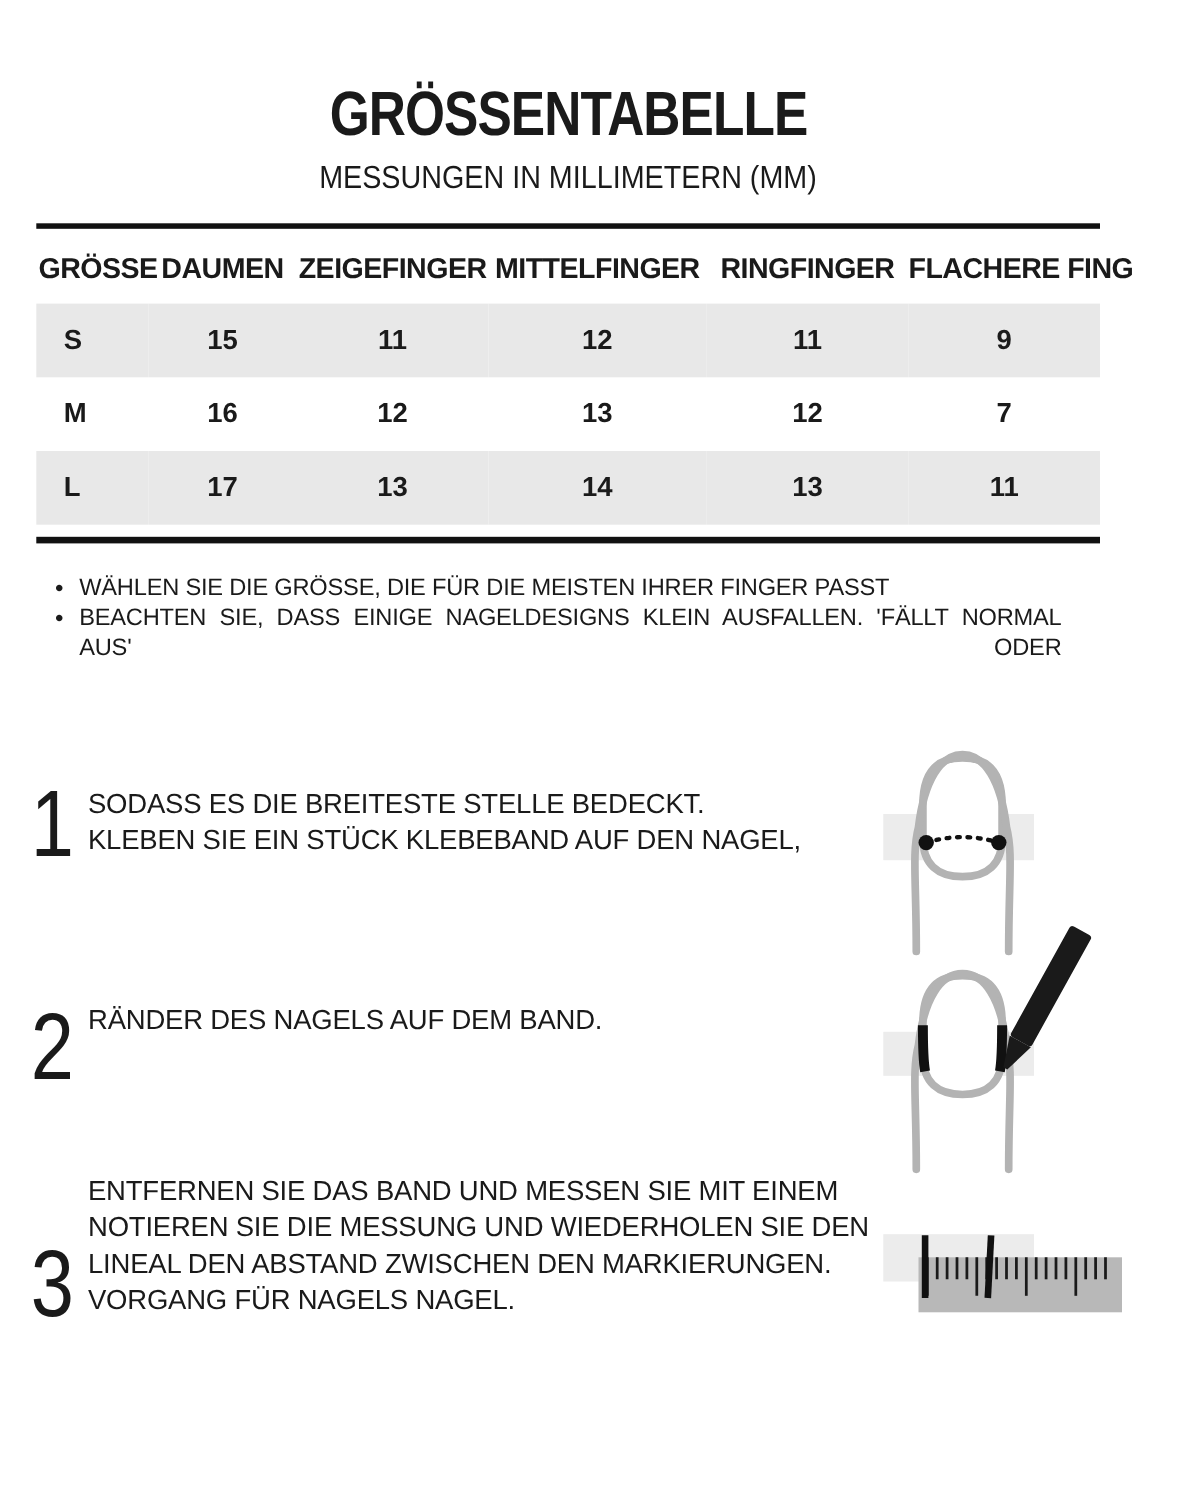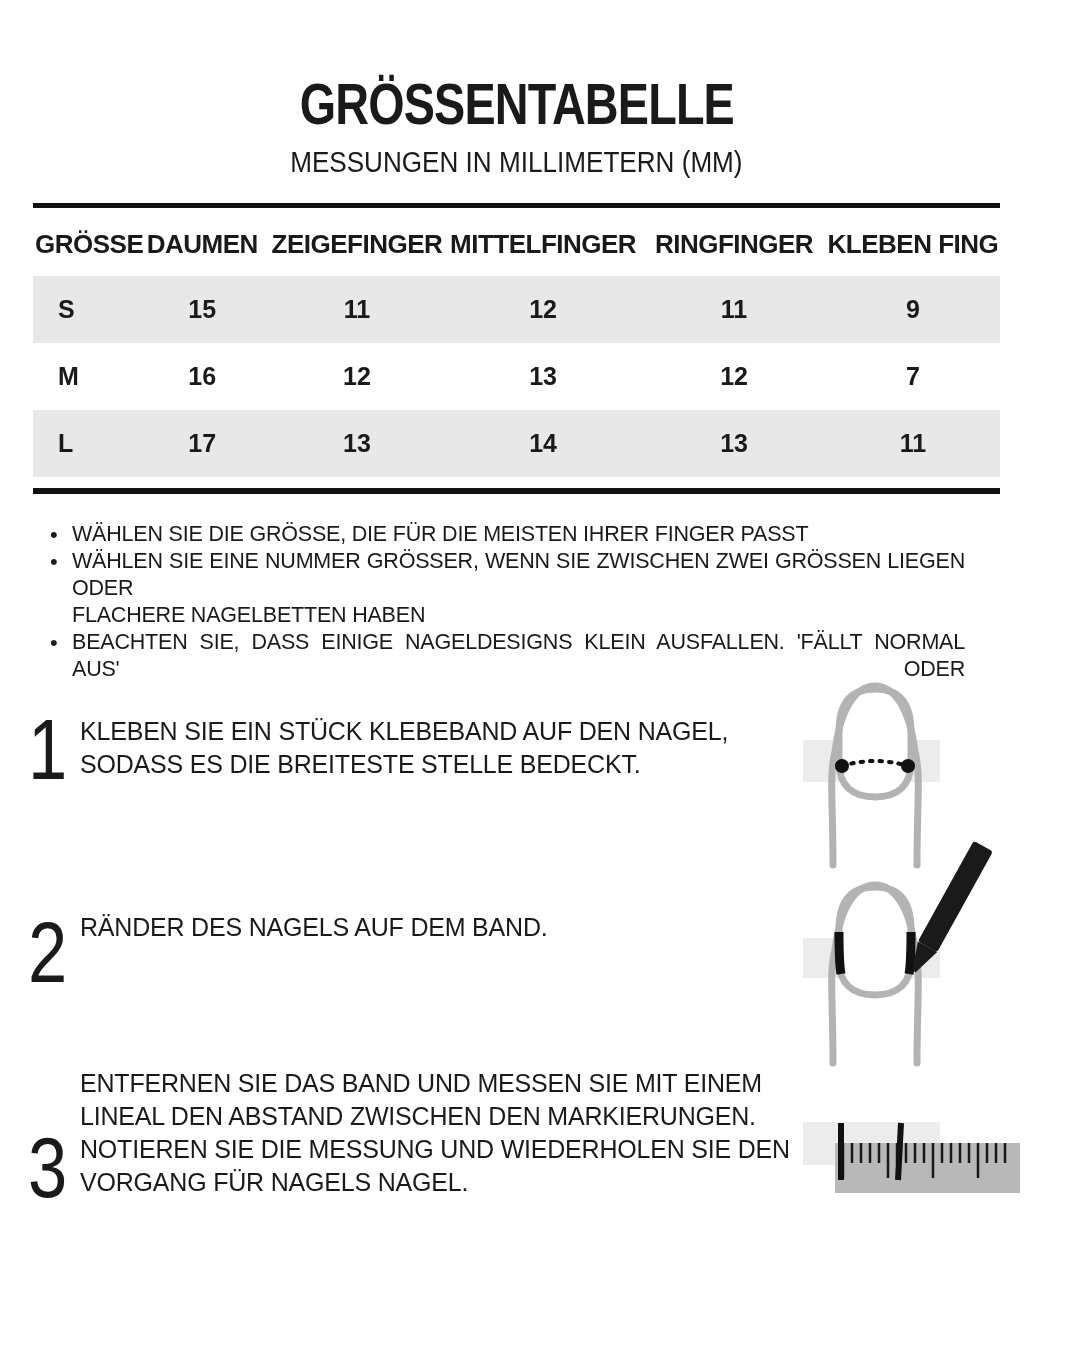--- a/index.html
+++ b/index.html
@@ -71,21 +71,21 @@
         <col class="c5">
         <col class="c6">
       </colgroup>
     <thead>
       <tr>
         <th>GRÖSSE</th>
         <th>DAUMEN</th>
         <th>ZEIGEFINGER</th>
         <th>MITTELFINGER</th>
         <th>RINGFINGER</th>
-        <th>KLEBEN FING</th>
+        <th>FLACHERE FING</th>
       </tr>
     </thead>
     <tbody>
       <tr>
         <td>S</td>
         <td>15</td>
         <td>11</td>
         <td>12</td>
         <td>11</td>
         <td>9</td>
@@ -109,32 +109,28 @@
     </tbody>
   </table>
 
   <div class="rule rule-bottom abs"></div>
 
   <ul class="notes abs">
     <li>
       <div class="note-line">WÄHLEN SIE DIE GRÖSSE, DIE FÜR DIE MEISTEN IHRER FINGER PASST</div>
     </li>
     <li>
-      <div class="note-line stretch">WÄHLEN SIE EINE NUMMER GRÖSSER, WENN SIE ZWISCHEN ZWEI GRÖSSEN LIEGEN ODER</div>
-      <div class="note-line">FLACHERE NAGELBETTEN HABEN</div>
-    </li>
-    <li>
       <div class="note-line stretch">BEACHTEN SIE, DASS EINIGE NAGELDESIGNS KLEIN AUSFALLEN. 'FÄLLT NORMAL AUS' ODER</div>
     </li>
   </ul>
 
   <div class="step-num abs" style="top:706px">1</div>
   <div class="step-lines abs" style="top:715px">
+    <div>SODASS ES DIE BREITESTE STELLE BEDECKT.</div>
     <div>KLEBEN SIE EIN STÜCK KLEBEBAND AUF DEN NAGEL,</div>
-    <div>SODASS ES DIE BREITESTE STELLE BEDECKT.</div>
   </div>
   <svg class="abs illus" style="top:670px;left:795px" width="150" height="205" viewBox="0 0 150 205">
     <rect x="8" y="70" width="137" height="42" fill="#ececec"></rect>
     <path d="M44,62 C44,32 56,19 80,19 C104,19 116,32 116,62 L116,92 C116,116 102,127 80,127 C58,127 44,116 44,92 Z" fill="#ffffff" stroke="#b3b3b3" stroke-width="7"></path>
     <path d="M38,195 C38,130 34,105 40,82 C45,40 60,16 80,16 C100,16 115,40 120,82 C126,105 122,130 122,195" fill="none" stroke="#b3b3b3" stroke-width="7" stroke-linecap="round"></path>
     <path d="M47,96 Q80,86 113,96" fill="none" stroke="#111" stroke-width="4" stroke-dasharray="2.5 7" stroke-linecap="round"></path>
     <circle cx="47" cy="96" r="7" fill="#111"></circle>
     <circle cx="113" cy="96" r="7" fill="#111"></circle>
   </svg>
 
@@ -150,22 +146,22 @@
     <path d="M116,107 C116,124 116,138 114,149" fill="none" stroke="#111" stroke-width="9"></path>
     <g transform="rotate(29 118 148)">
       <rect x="107" y="3" width="22" height="115" rx="3" fill="#1a1a1a"></rect>
       <polygon points="107,118 129,118 120,146 116,146" fill="#1a1a1a"></polygon>
     </g>
   </svg>
 
   <div class="step-num abs" style="top:1124px">3</div>
   <div class="step-lines abs" style="top:1067px">
     <div>ENTFERNEN SIE DAS BAND UND MESSEN SIE MIT EINEM</div>
+    <div>NOTIEREN SIE DIE MESSUNG UND WIEDERHOLEN SIE DEN</div>
     <div>LINEAL DEN ABSTAND ZWISCHEN DEN MARKIERUNGEN.</div>
-    <div>NOTIEREN SIE DIE MESSUNG UND WIEDERHOLEN SIE DEN</div>
     <div>VORGANG FÜR NAGELS NAGEL.</div>
   </div>
   <svg class="abs illus" style="top:1110px;left:795px" width="235" height="100" viewBox="0 0 235 100">
     <rect x="8" y="12" width="137" height="43" fill="#ececec"></rect>
     <rect x="40" y="33" width="185" height="50" fill="#b8b8b8"></rect>
     <g stroke="#1a1a1a" stroke-width="2.5">
       <line x1="48" y1="33" x2="48" y2="68"></line>
         <line x1="57" y1="33" x2="57" y2="53"></line>
       <line x1="66" y1="33" x2="66" y2="53"></line>
         <line x1="75" y1="33" x2="75" y2="53"></line>

